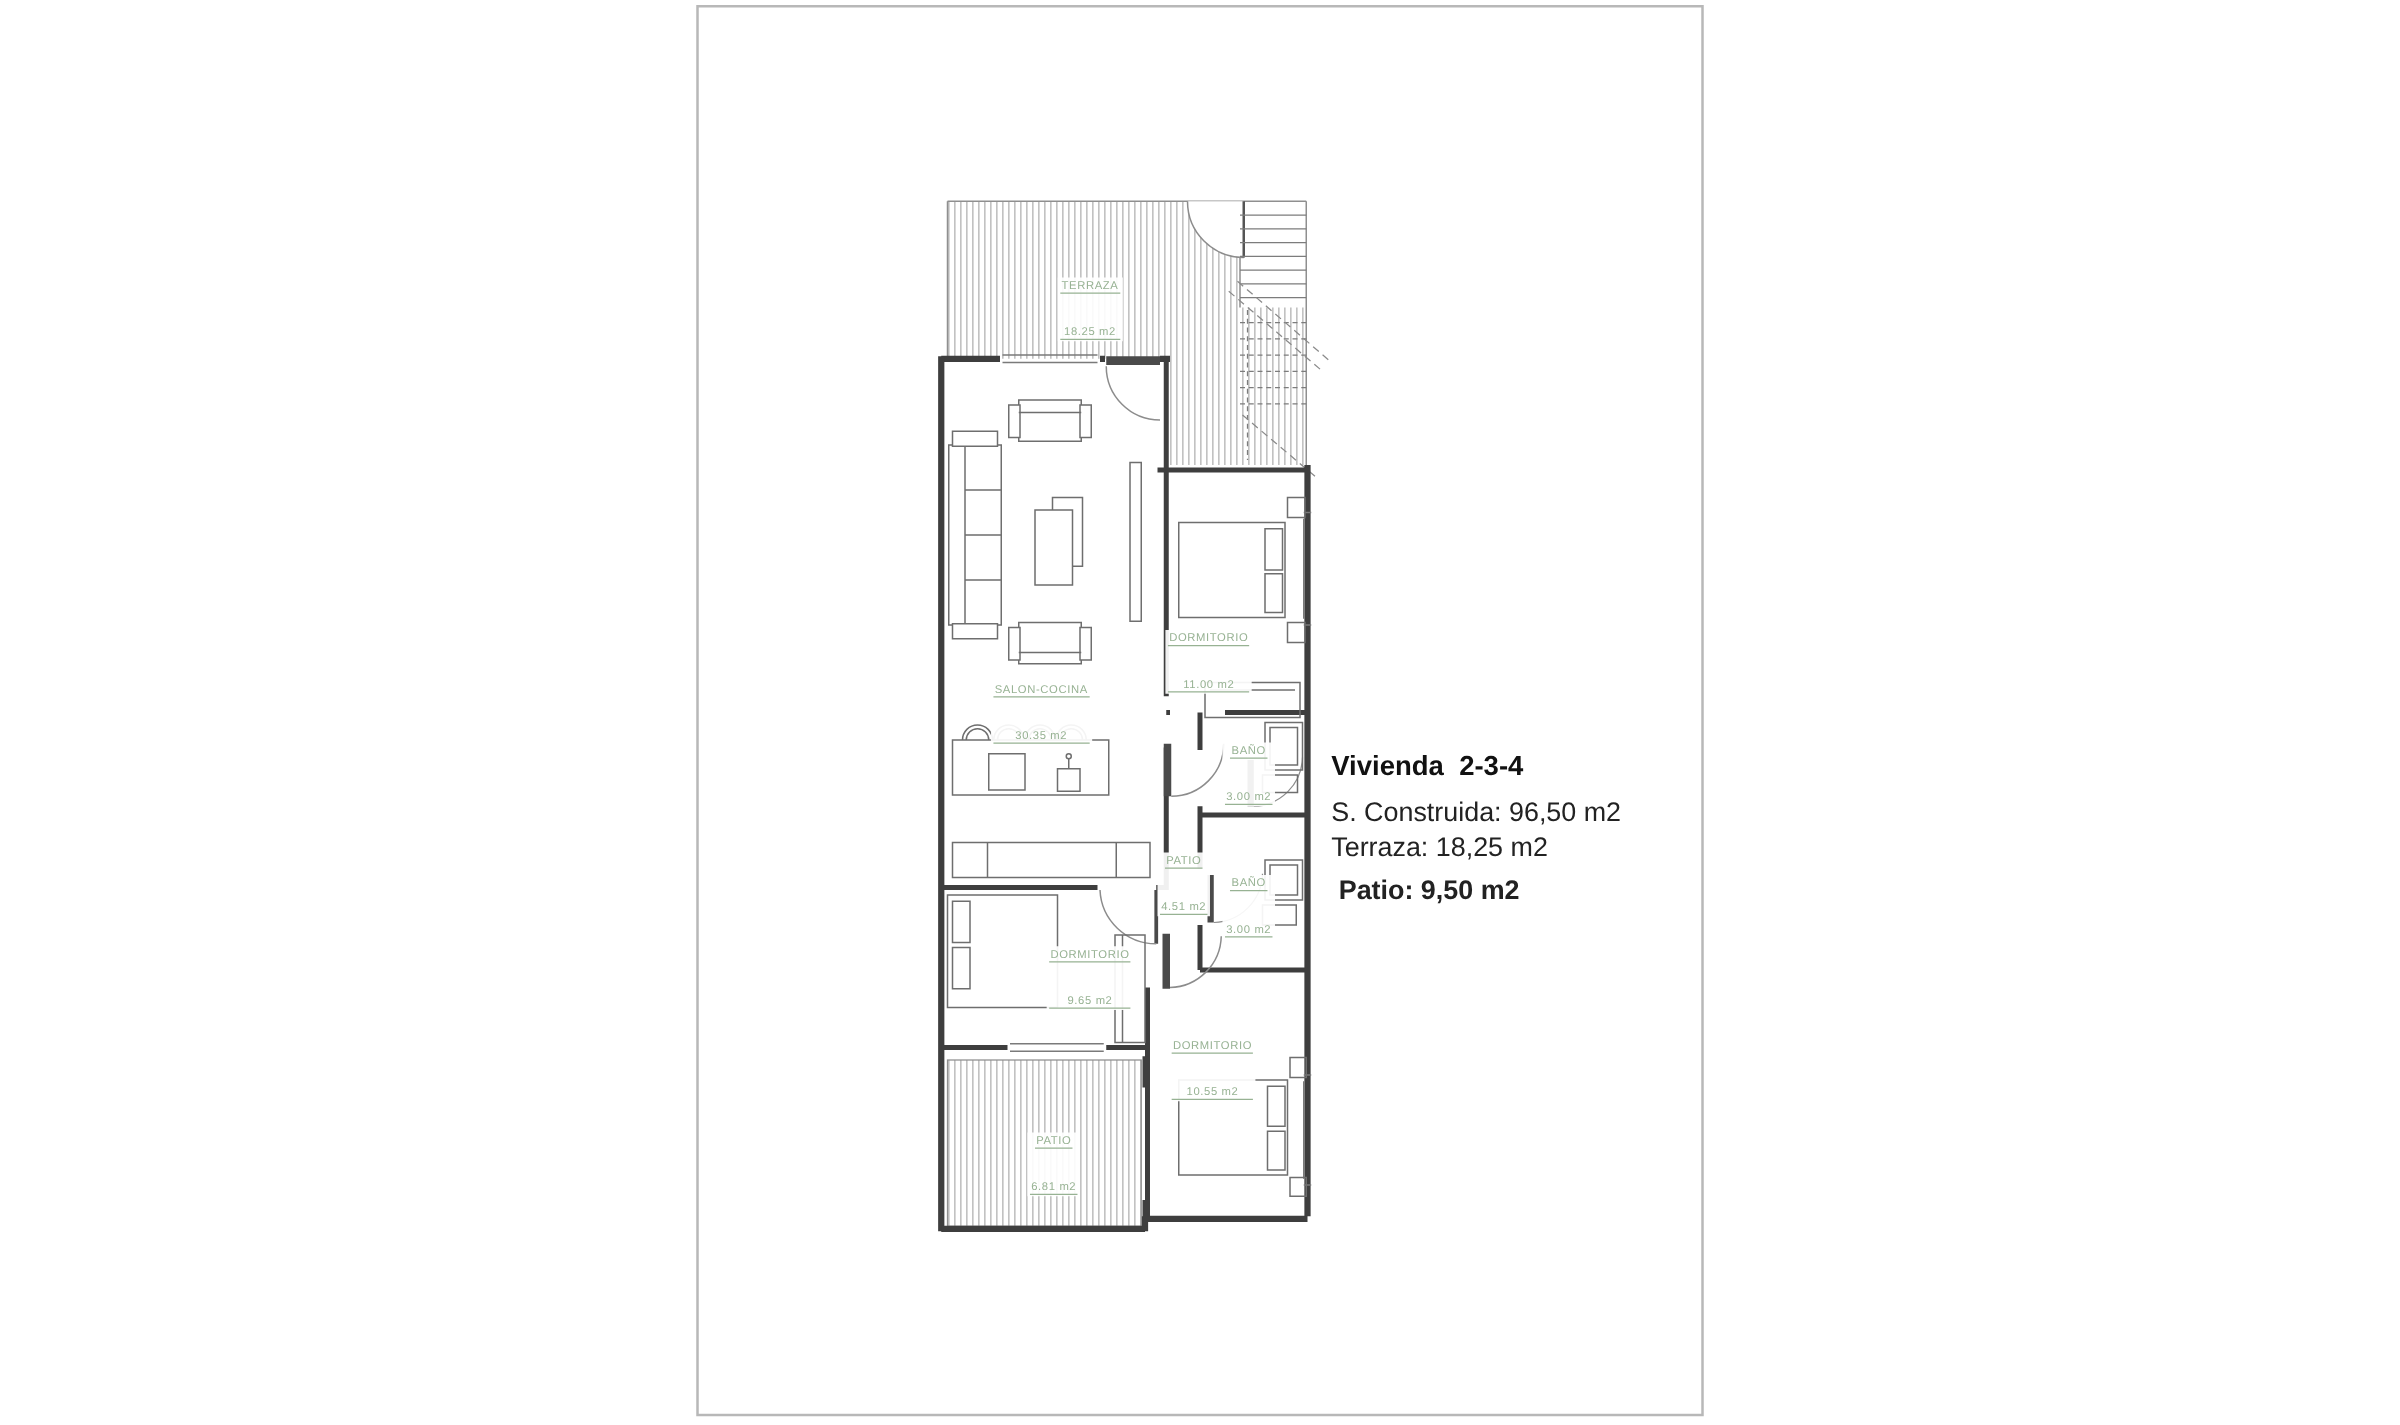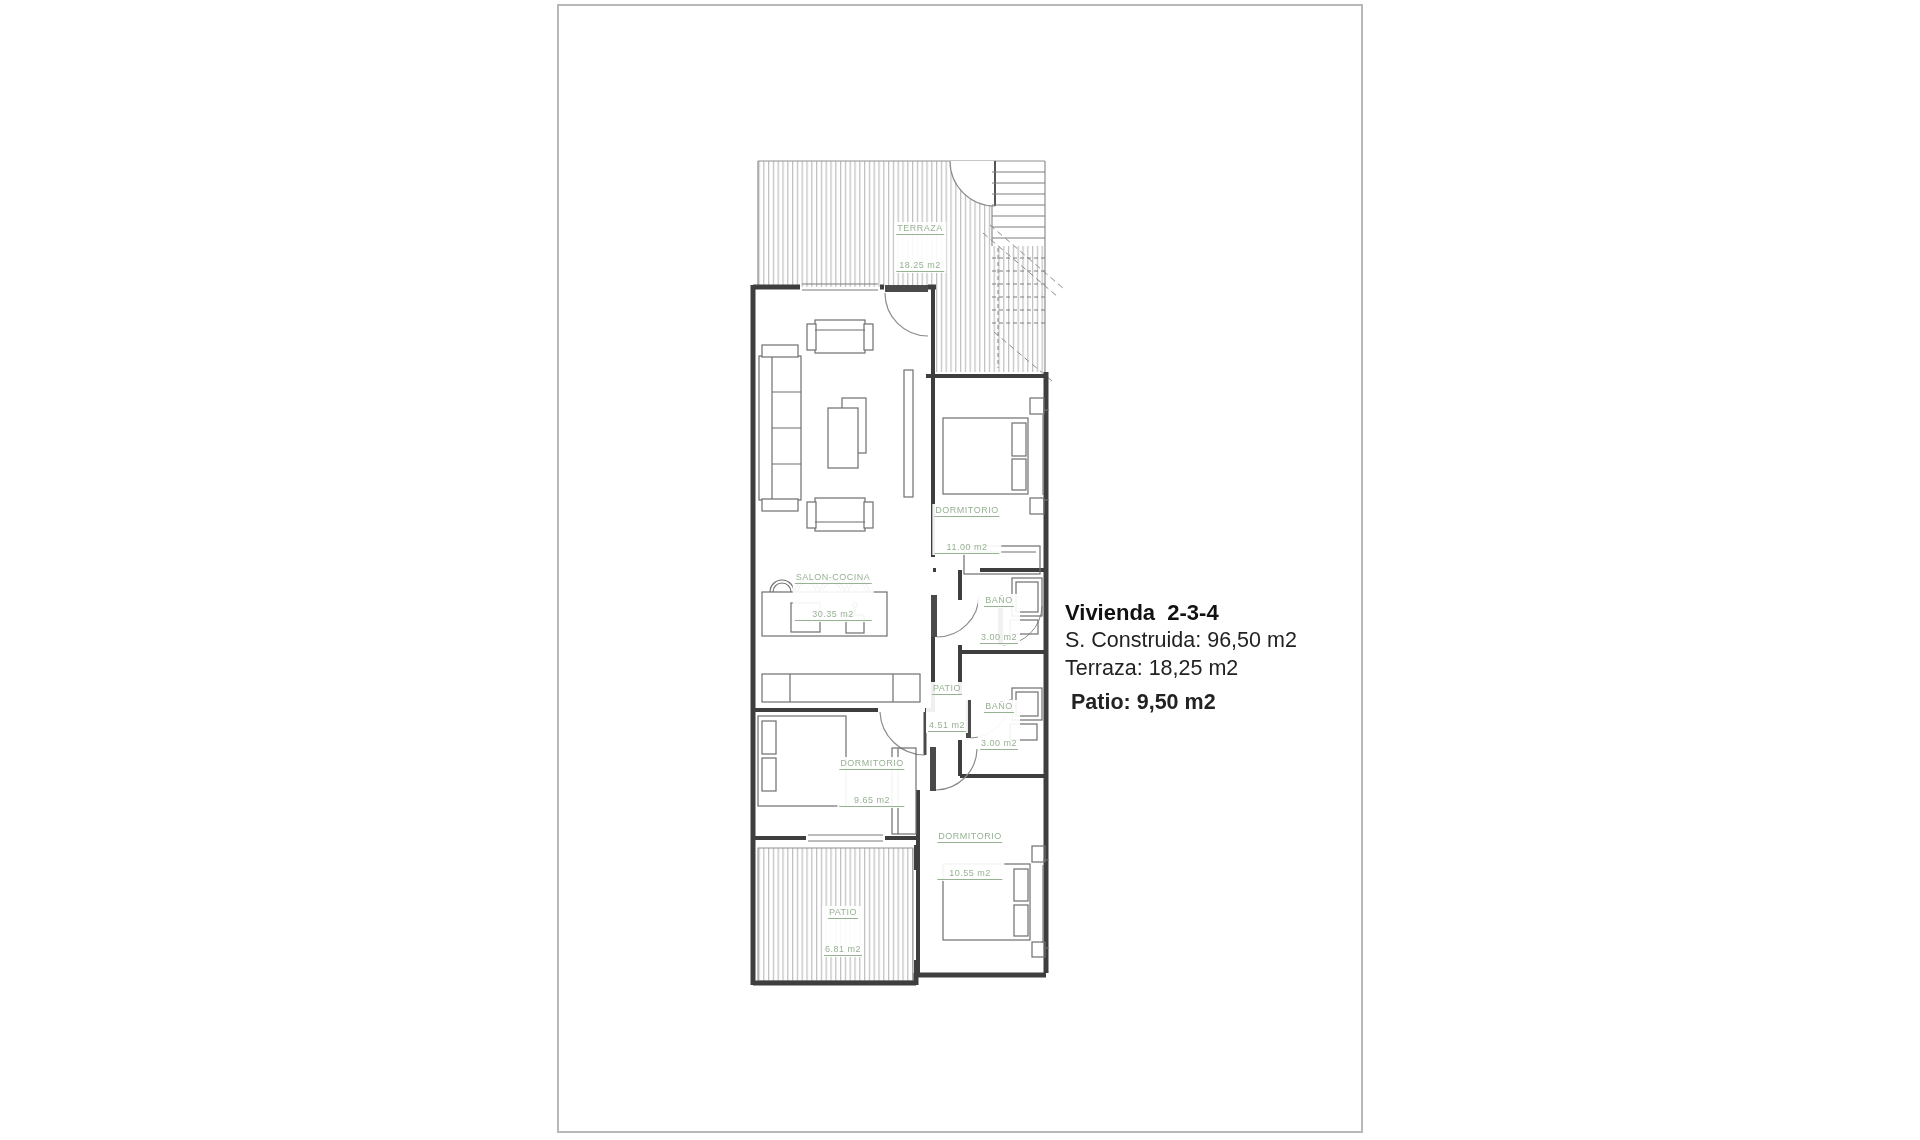--- a/index.html
+++ b/index.html
@@ -29,21 +29,21 @@
     background:rgba(255,255,255,0.92);
     padding:1px 2px;
     white-space:nowrap;
   }
   .room-label span{display:inline-block;border-bottom:1px solid var(--green);padding:0 1px;}
   .room-label .nm{margin-bottom:1px;}
   .room-label .ar{display:block;border-bottom:1px solid var(--green);margin-top:24px;}
 
   .info{position:absolute;left:1065px;top:600px;color:var(--text);}
   .info h1{font-size:22px;font-weight:bold;white-space:pre;letter-spacing:0px;color:#111;}
-  .info .lines{font-size:21.5px;line-height:28px;color:#222;}
+  .info .lines{margin-top:10px;font-size:21.5px;line-height:28px;color:#222;}
   .info .lines .patio-line{margin-top:6px;padding-left:6px;font-weight:bold;}
 </style>
 </head>
 <body>
 
 <div class="stage">
 
   <div class="page"></div>
 
   <svg class="plan" viewBox="0 0 1920 1140">
@@ -200,29 +200,29 @@
 
     <g stroke="#6e6e6e" stroke-width="1.2" fill="none">
       <rect x="943" y="864" width="87" height="76"></rect>
       <rect x="1014" y="869" width="14" height="32"></rect>
       <rect x="1014" y="905" width="14" height="31"></rect>
       <rect x="1032" y="846" width="13" height="16"></rect>
       <rect x="1032" y="942" width="13" height="15"></rect>
     </g>
   </svg>
 
-  <div class="room-label" style="left:920px;top:222px;text-align:center;">
+  <div class="room-label" style="left:872px;top:222px;text-align:center;">
     <span class="nm">TERRAZA</span><br>
     <span class="ar">18.25 m2</span>
   </div>
   <div class="room-label" style="left:967px;top:504px;">
     <span class="nm">DORMITORIO</span><br>
     <span class="ar">11.00 m2</span>
   </div>
-  <div class="room-label" style="left:833px;top:571px;text-align:center;">
+  <div class="room-label" style="left:833px;top:545px;text-align:center;">
     <span class="nm">SALON-COCINA</span><br>
     <span class="ar">30.35 m2</span>
   </div>
   <div class="room-label" style="left:999px;top:594px;">
     <span class="nm">BAÑO</span><br>
     <span class="ar">3.00 m2</span>
   </div>
   <div class="room-label" style="left:947px;top:682px;">
     <span class="nm">PATIO</span><br>
     <span class="ar">4.51 m2</span>

